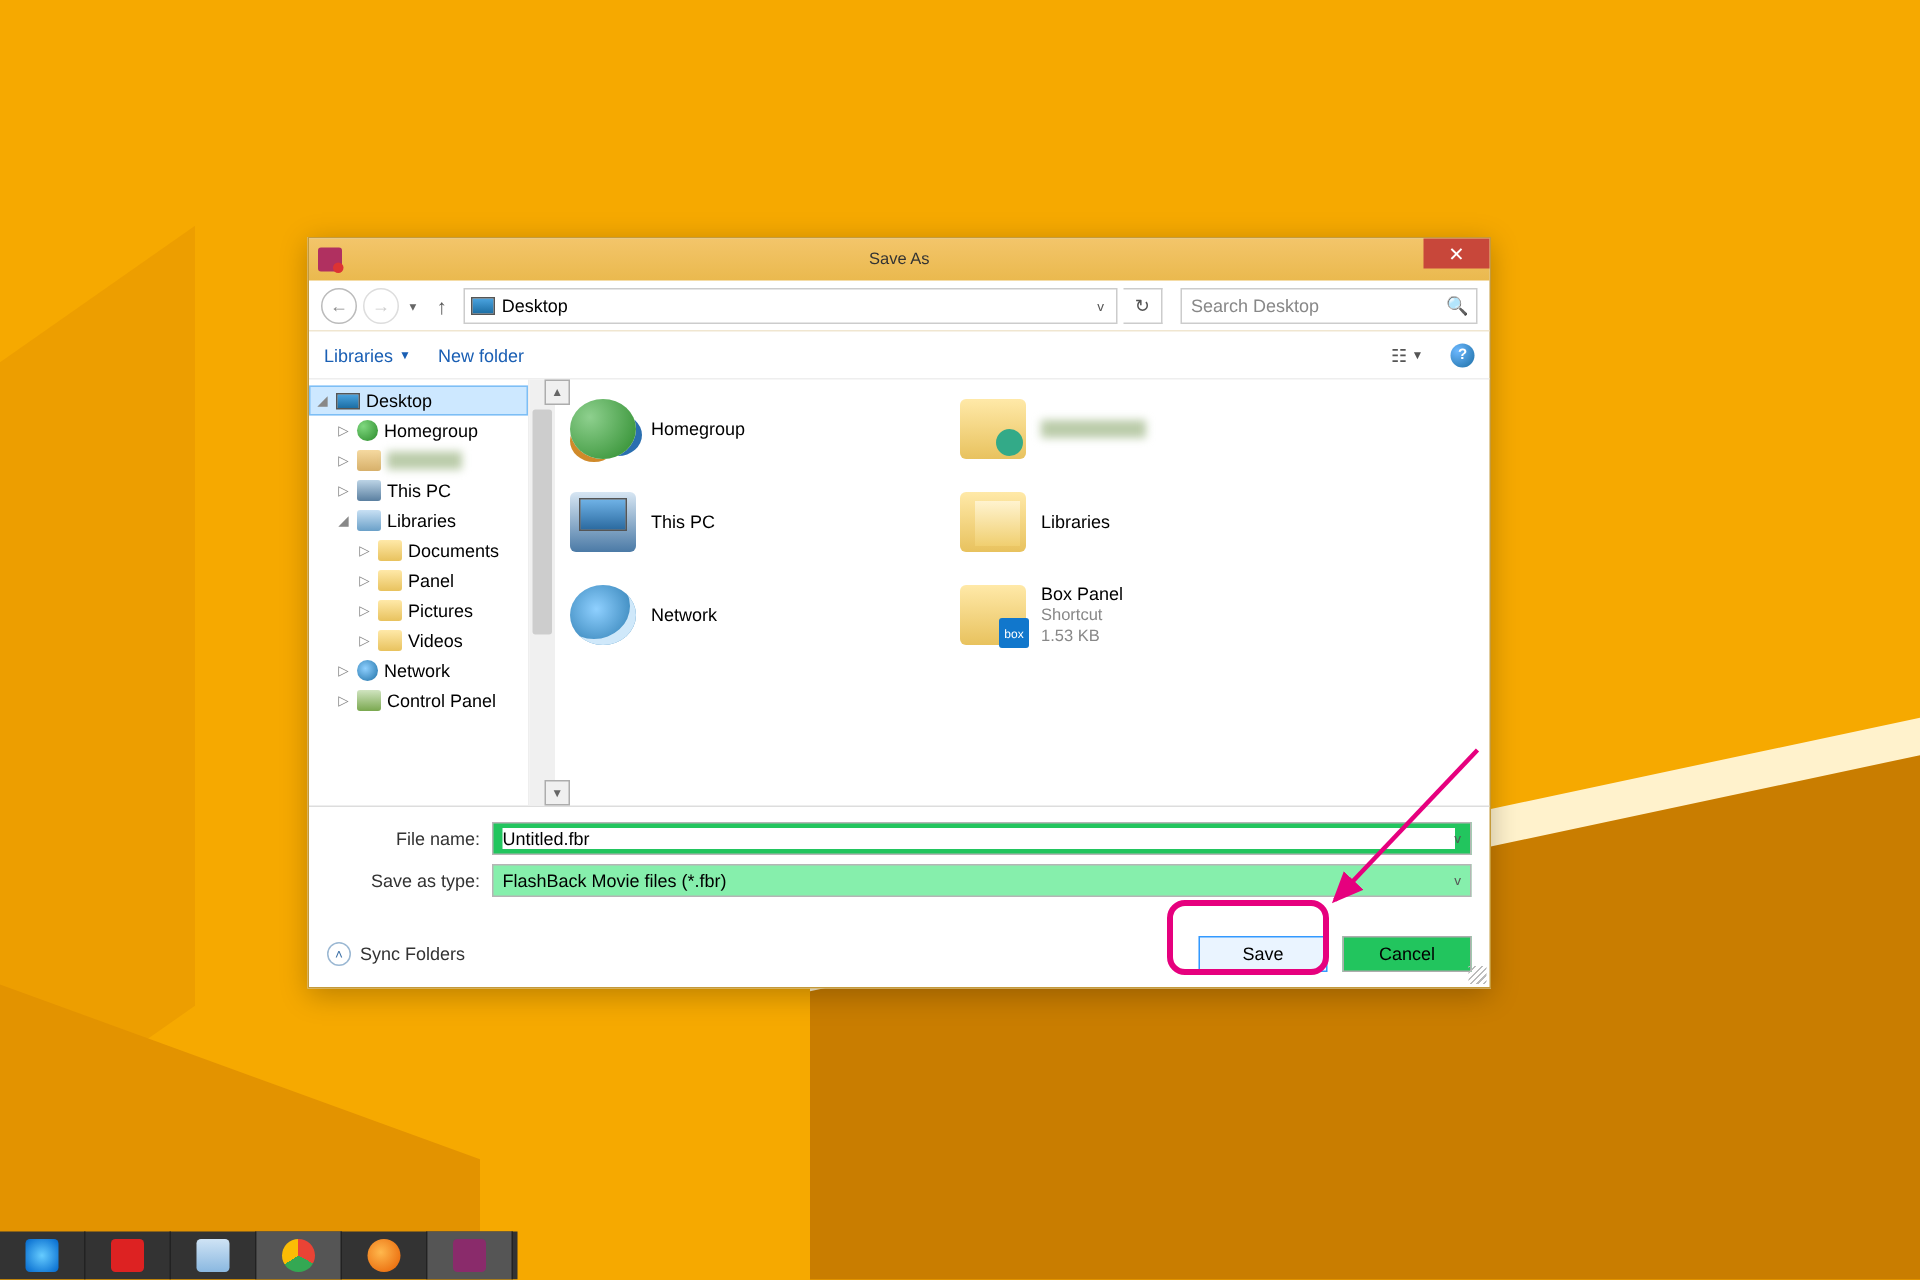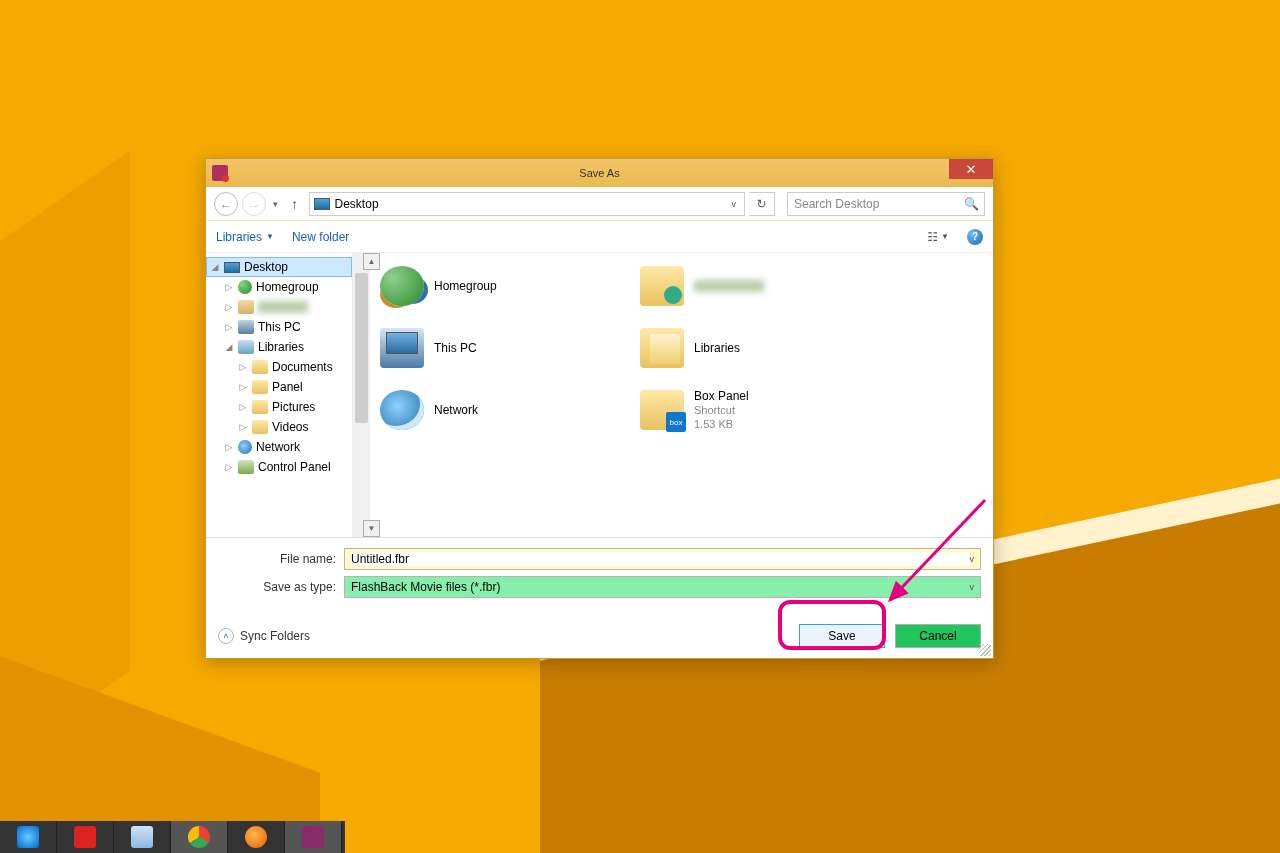--- a/index.html
+++ b/index.html
@@ -83,24 +83,24 @@
 .big.thispc::after { content:""; position:absolute; left:6px; top:4px; width:30px; height:20px; background:linear-gradient(#6fb2e6,#2b6aa0); border:1px solid #555; }
 .big.libs   { background: linear-gradient(#ffe9a8,#e8c25e); position: relative; }
 .big.libs::after { content:""; position:absolute; inset:6px 4px 4px 10px; background:linear-gradient(#fff3cf,#f0cf70); }
 .big.netw   { background: radial-gradient(circle at 40% 40%, #8fd0ff, #1c6ea4); border-radius: 50%; box-shadow: inset -6px -6px 0 -2px #cfe8fa; }
 .big.box    { background: linear-gradient(#ffe9a8,#e8c25e); position: relative; }
 .big.box::after { content:"box"; position:absolute; right:-2px; bottom:-2px; width:20px; height:20px; background:#1177cc; color:#fff; font-size:8px; display:flex; align-items:center; justify-content:center; border-radius:2px; }
 .item .meta { display: flex; flex-direction: column; line-height: 1.25; }
 .item .meta .sub { color: #888; font-size: 11px; }
 
 
-.form { padding: 10px 12px 4px 28px; }
+.form { padding: 10px 12px 4px 12px; }
 .frow { display: flex; align-items: center; margin-bottom: 6px; }
 .frow label { width: 110px; text-align: right; padding-right: 8px; color: #333; }
-.frow .fld { flex: 1; height: 22px; border: 1px solid #b5b5b5; background: #fef9c3; display: flex; align-items: center; padding: 0 6px; }
+.frow .fld { flex: 1; height: 22px; border: 1px solid #b5b5b5; background: #22c55e; display: flex; align-items: center; padding: 0 6px; }
 .frow .fld input { border: none; outline: none; flex: 1; font-size: 12px; }
 .frow .fld .cv { font-size: 9px; color: #555; }
 .frow .fld.grey { background: #86efac; }
 
 .footer { display: flex; align-items: center; padding: 16px 12px 10px 12px; position: relative; }
 .hidef { display: flex; align-items: center; gap: 6px; color: #333; }
 .chev { width: 16px; height: 16px; border: 1px solid #9bb8d3; border-radius: 50%; display: flex; align-items: center; justify-content: center; color: #3a6ea5; font-size: 9px; }
 .footer .spacer { flex: 1; }
 .btn { width: 86px; height: 24px; border: 1px solid #adadad; background: #22c55e; display: flex; align-items: center; justify-content: center; margin-left: 10px; }
 .btn.primary { border: 1px solid #3399ff; background: #eaf4ff; }

